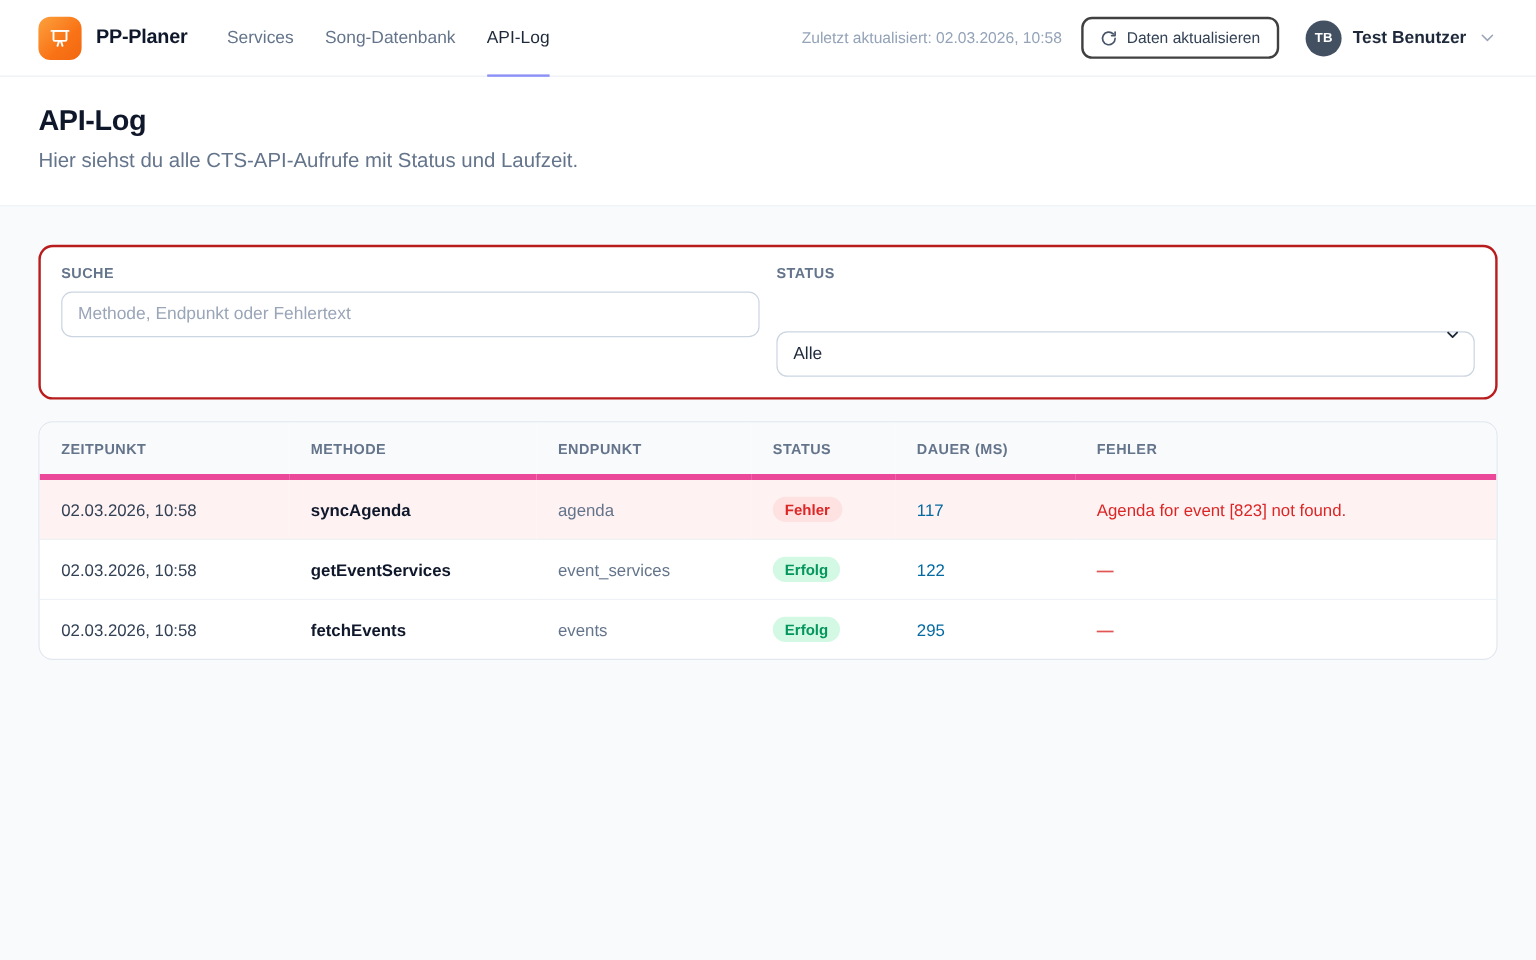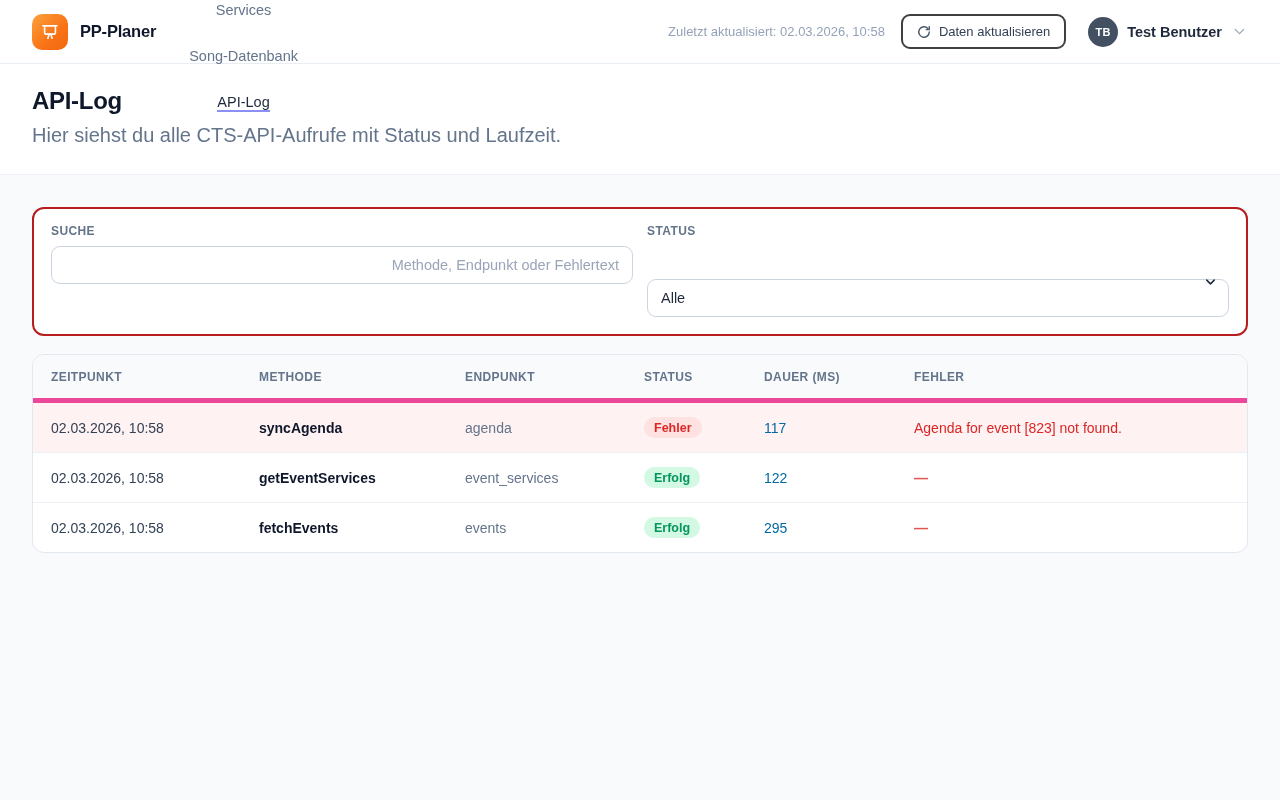--- a/index.html
+++ b/index.html
@@ -33,21 +33,20 @@
     font-weight: 700;
     color: #0f172a;
     letter-spacing: -0.2px;
   }
   .nav-links {
     display: flex;
     align-items: center;
     gap: 26px;
     margin-left: 33px;
     height: 64px;
-    flex-direction: column;
   }
   .nav-link {
     font-size: 14.5px;
     color: #64748b;
     cursor: pointer;
     display: flex;
     align-items: center;
     height: 100%;
     border-bottom: 2px solid transparent;
     border-top: 2px solid transparent;
@@ -111,21 +110,21 @@
     border-bottom: 1px solid #eef2f6;
   }
   .page-title {
     font-size: 24px;
     font-weight: 700;
     color: #0f172a;
     letter-spacing: -0.3px;
     margin-bottom: 9px;
   }
   .page-subtitle {
-    font-size: 20px;
+    font-size: 17px;
     color: #64748b;
   }
 
   
   .content { padding: 32px; }
 
   .filter-card {
     background: #ffffff;
     border: 2px solid #b91c1c;
     border-radius: 12px;
@@ -147,21 +146,20 @@
     width: 100%;
     height: 38px;
     border: 1px solid #cbd5e1;
     border-radius: 9px;
     padding: 0 13px;
     font-family: inherit;
     font-size: 14.5px;
     color: #1e293b;
     background: #ffffff;
     outline: none;
-    text-align: right;
   }
   .text-input::placeholder { color: #9aa5b8; }
   .select-wrap { position: relative; }
   .select-input {
     width: 100%;
     height: 38px;
     border: 1px solid #cbd5e1;
     border-radius: 9px;
     padding: 0 32px 0 13px;
     font-family: inherit;

